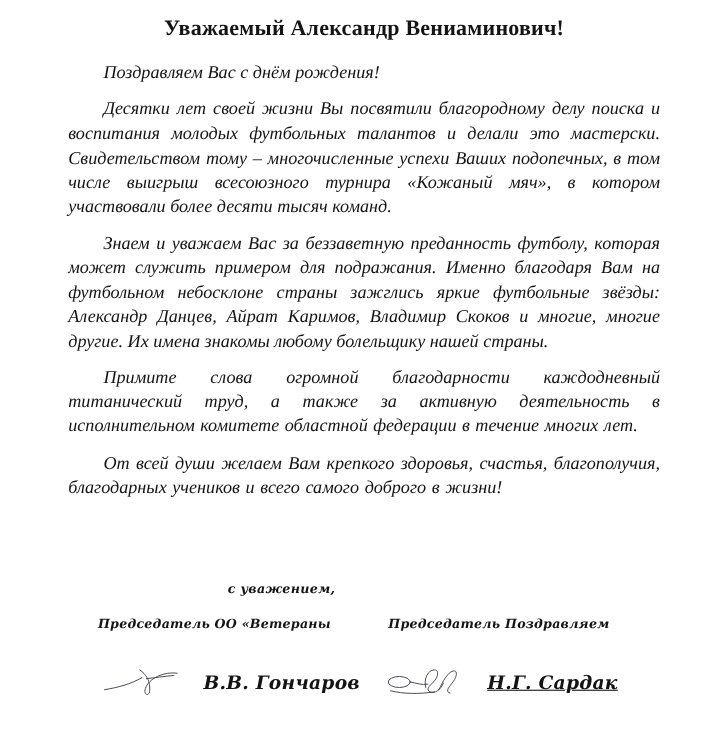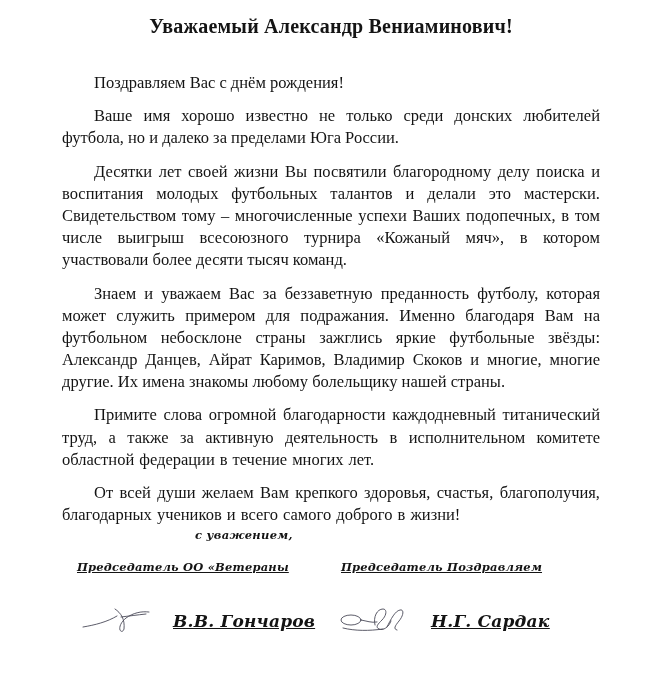--- a/index.html
+++ b/index.html
@@ -29,23 +29,24 @@
     font-size: 20px;
     font-weight: bold;
     letter-spacing: 0.2px;
     margin: 0;
     padding-top: 14px;
     line-height: 1.2;
   }
 
   
   .body-block {
-    margin-top: 34px;
+    margin-top: 17px;
     padding-left: 62px;
     padding-right: 62px;
+    font-style: italic;
   }
   p.para {
     margin: 0 0 11px 0;
     font-size: 16.5px;
     line-height: 1.345;
     text-align: justify;
     text-indent: 32px;
     text-justify: inter-word;
     hyphens: none;
   }
@@ -56,39 +57,38 @@
   p.para.loose {
     word-spacing: 0.06em;
   }
   p.para.extra-loose {
     word-spacing: 0.05em;
   }
 
   
   .sign-area {
     position: absolute;
-    left: 0;
+    left: 12px;
     top: 528px;
     width: 599px;
     font-family: "DejaVu Serif", "Liberation Serif", serif;
   }
   .regards {
     font-style: italic;
     font-weight: bold;
     font-size: 11.5px;
     padding-left: 195px;
     letter-spacing: 0.3px;
   }
   .sign-cols {
     display: flex;
     margin-top: 17px;
     padding-left: 77px;
     padding-right: 18px;
     justify-content: space-between;
-    text-decoration: underline;
   }
   .sign-col {
     width: 230px;
   }
   .sign-col.right {
     width: 240px;
   }
   .sign-title {
     font-style: italic;
     font-weight: bold;
@@ -129,21 +129,20 @@
 </style>
 </head>
 <body>
 
 <div class="page">
 
   <h1 class="title">Уважаемый Александр Вениаминович!</h1>
 
   <div class="body-block">
     <p class="para">Поздравляем Вас с днём рождения!</p>
-    <p class="para">Ваше имя хорошо известно не только среди донских любителей футбола, но и далеко за пределами Юга России.</p>
     <p class="para">Десятки лет своей жизни Вы посвятили благородному делу поиска и воспитания молодых футбольных талантов и делали это мастерски. Свидетельством тому – многочисленные успехи Ваших подопечных, в том числе выигрыш всесоюзного турнира «Кожаный мяч», в котором участвовали более десяти тысяч команд.</p>
     <p class="para">Знаем и уважаем Вас за беззаветную преданность футболу, которая может служить примером для подражания. Именно благодаря Вам на футбольном небосклоне страны зажглись яркие футбольные звёзды: Александр Данцев, Айрат Каримов, Владимир Скоков и многие, многие другие. Их имена знакомы любому болельщику нашей страны.</p>
     <p class="para extra-loose">Примите слова огромной благодарности каждодневный титанический труд, а также за активную деятельность в исполнительном комитете областной федерации в течение многих лет.</p>
     <p class="para loose">От всей души желаем Вам крепкого здоровья, счастья, благополучия, благодарных учеников и всего самого доброго в жизни!</p>
   </div>
 
   <div class="sign-area">
 
     <div class="regards">с уважением,</div>
 

